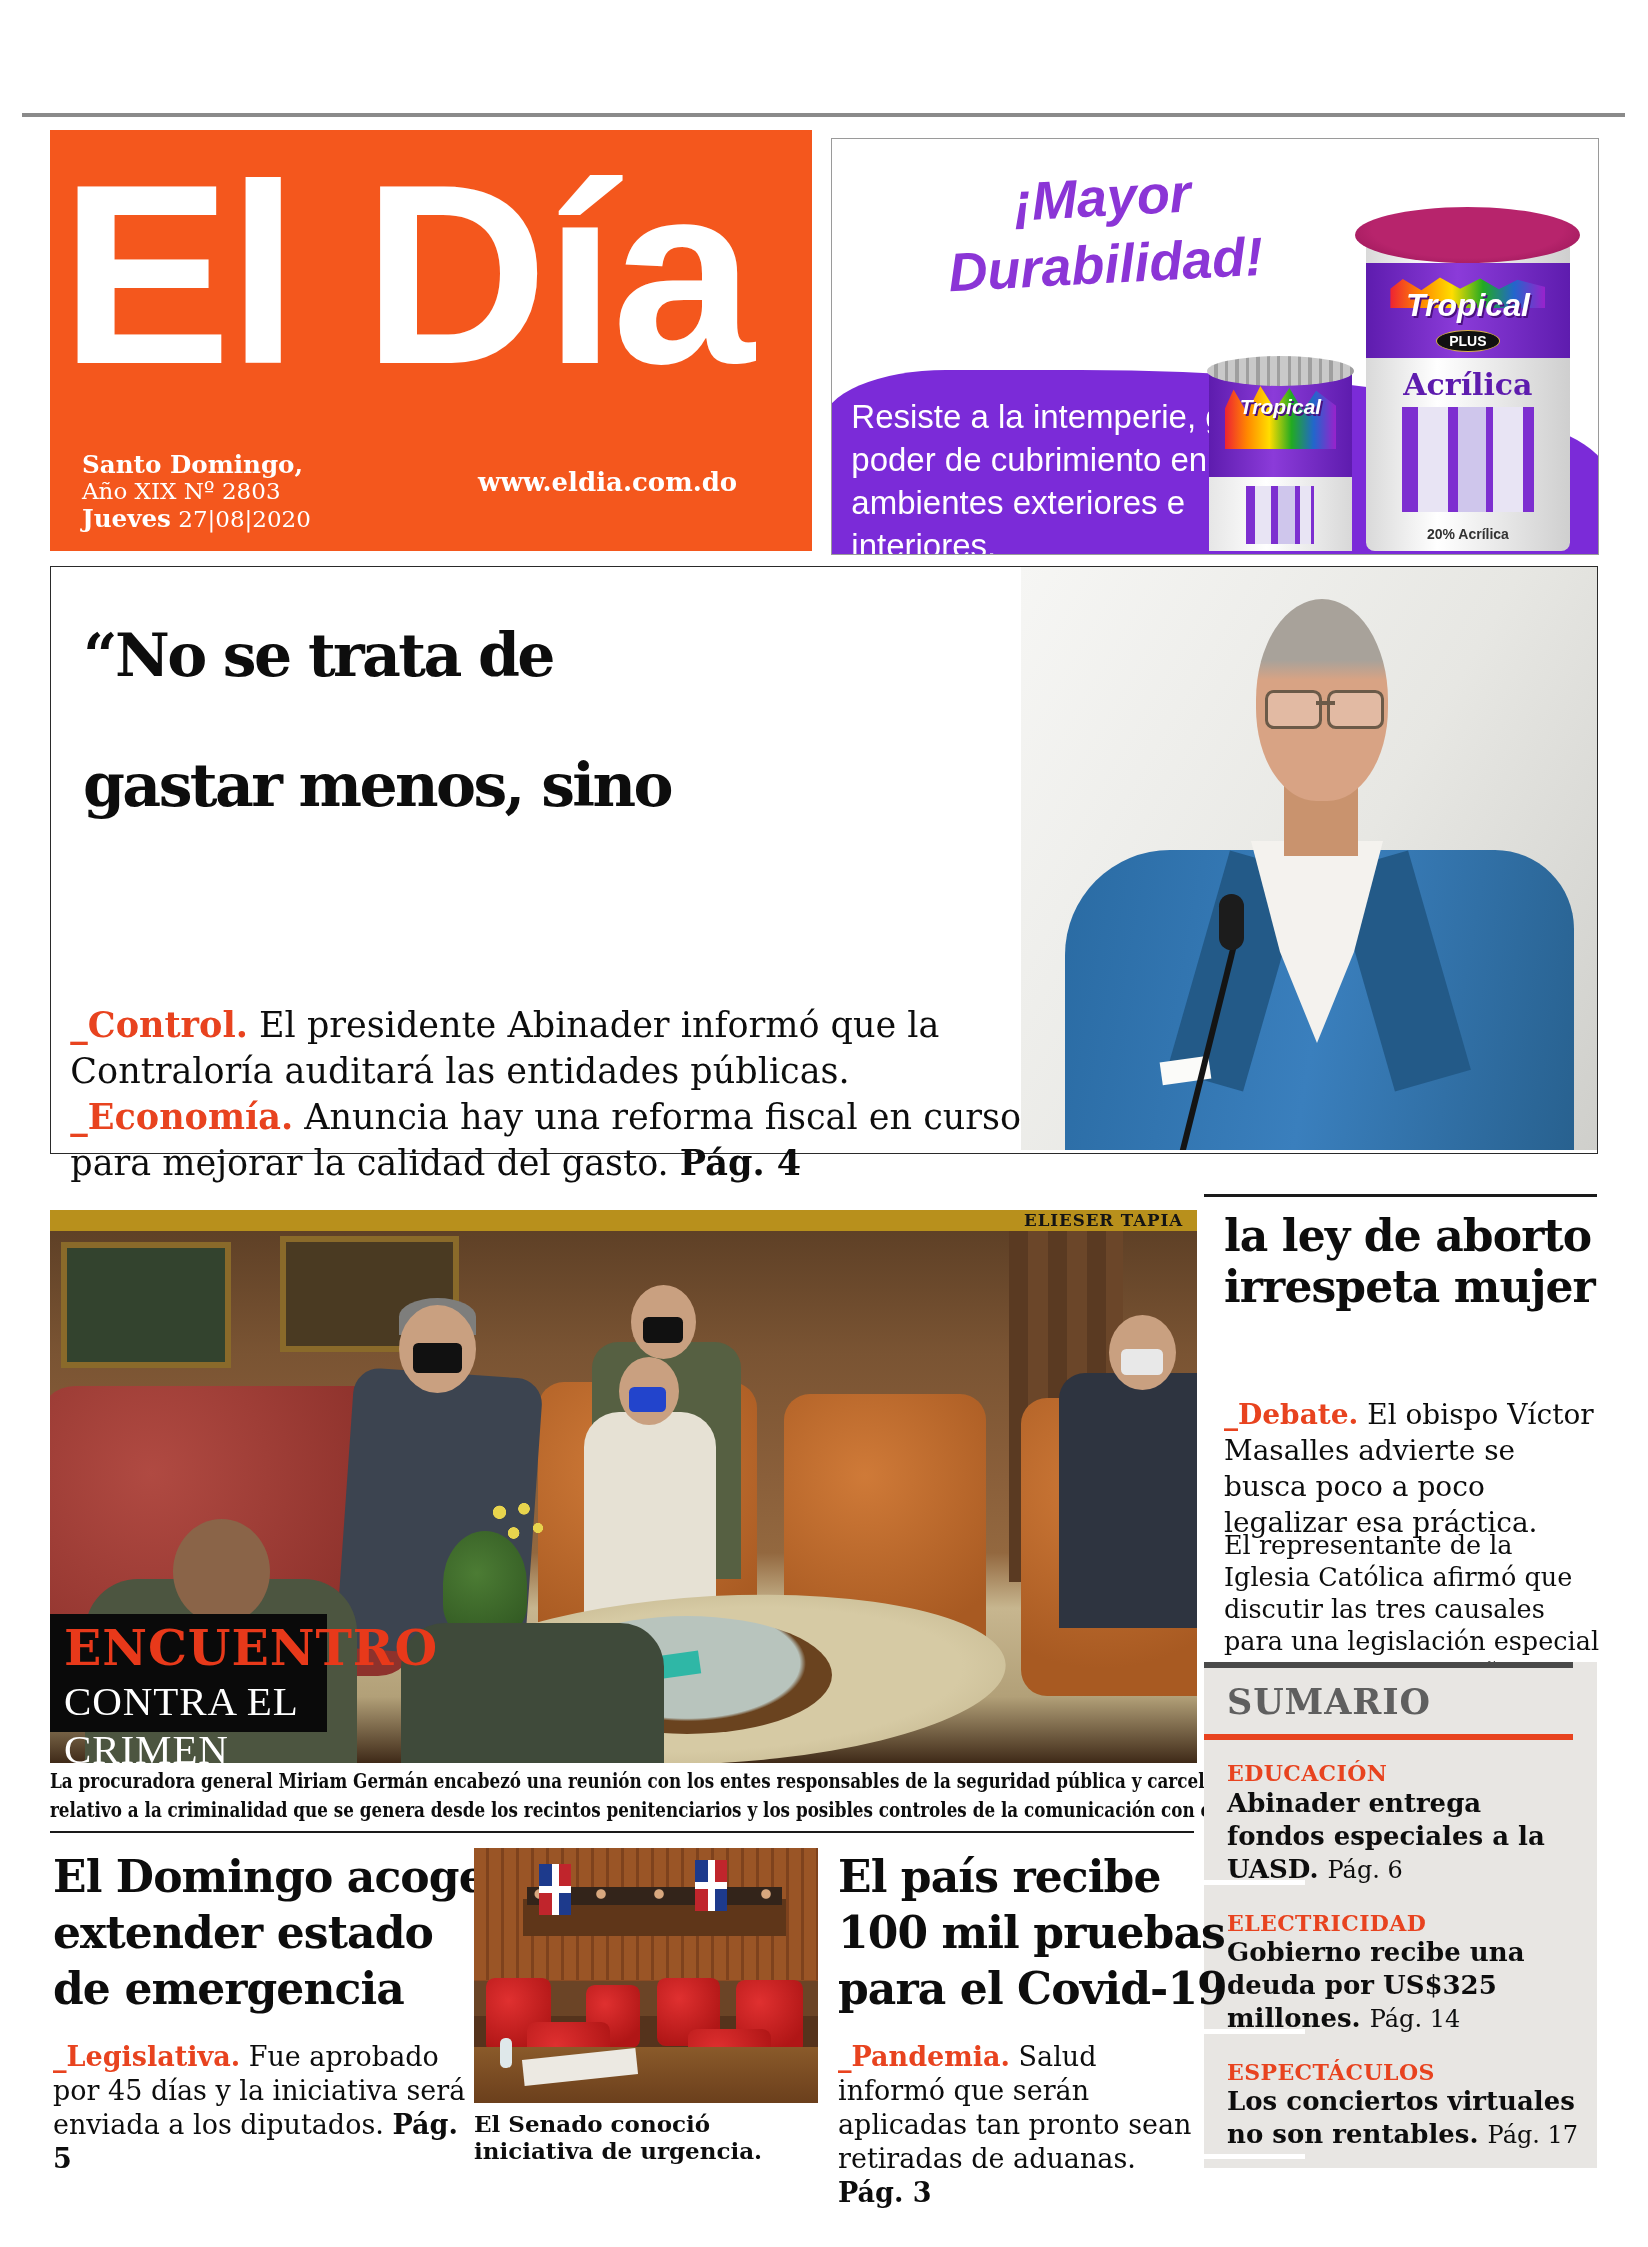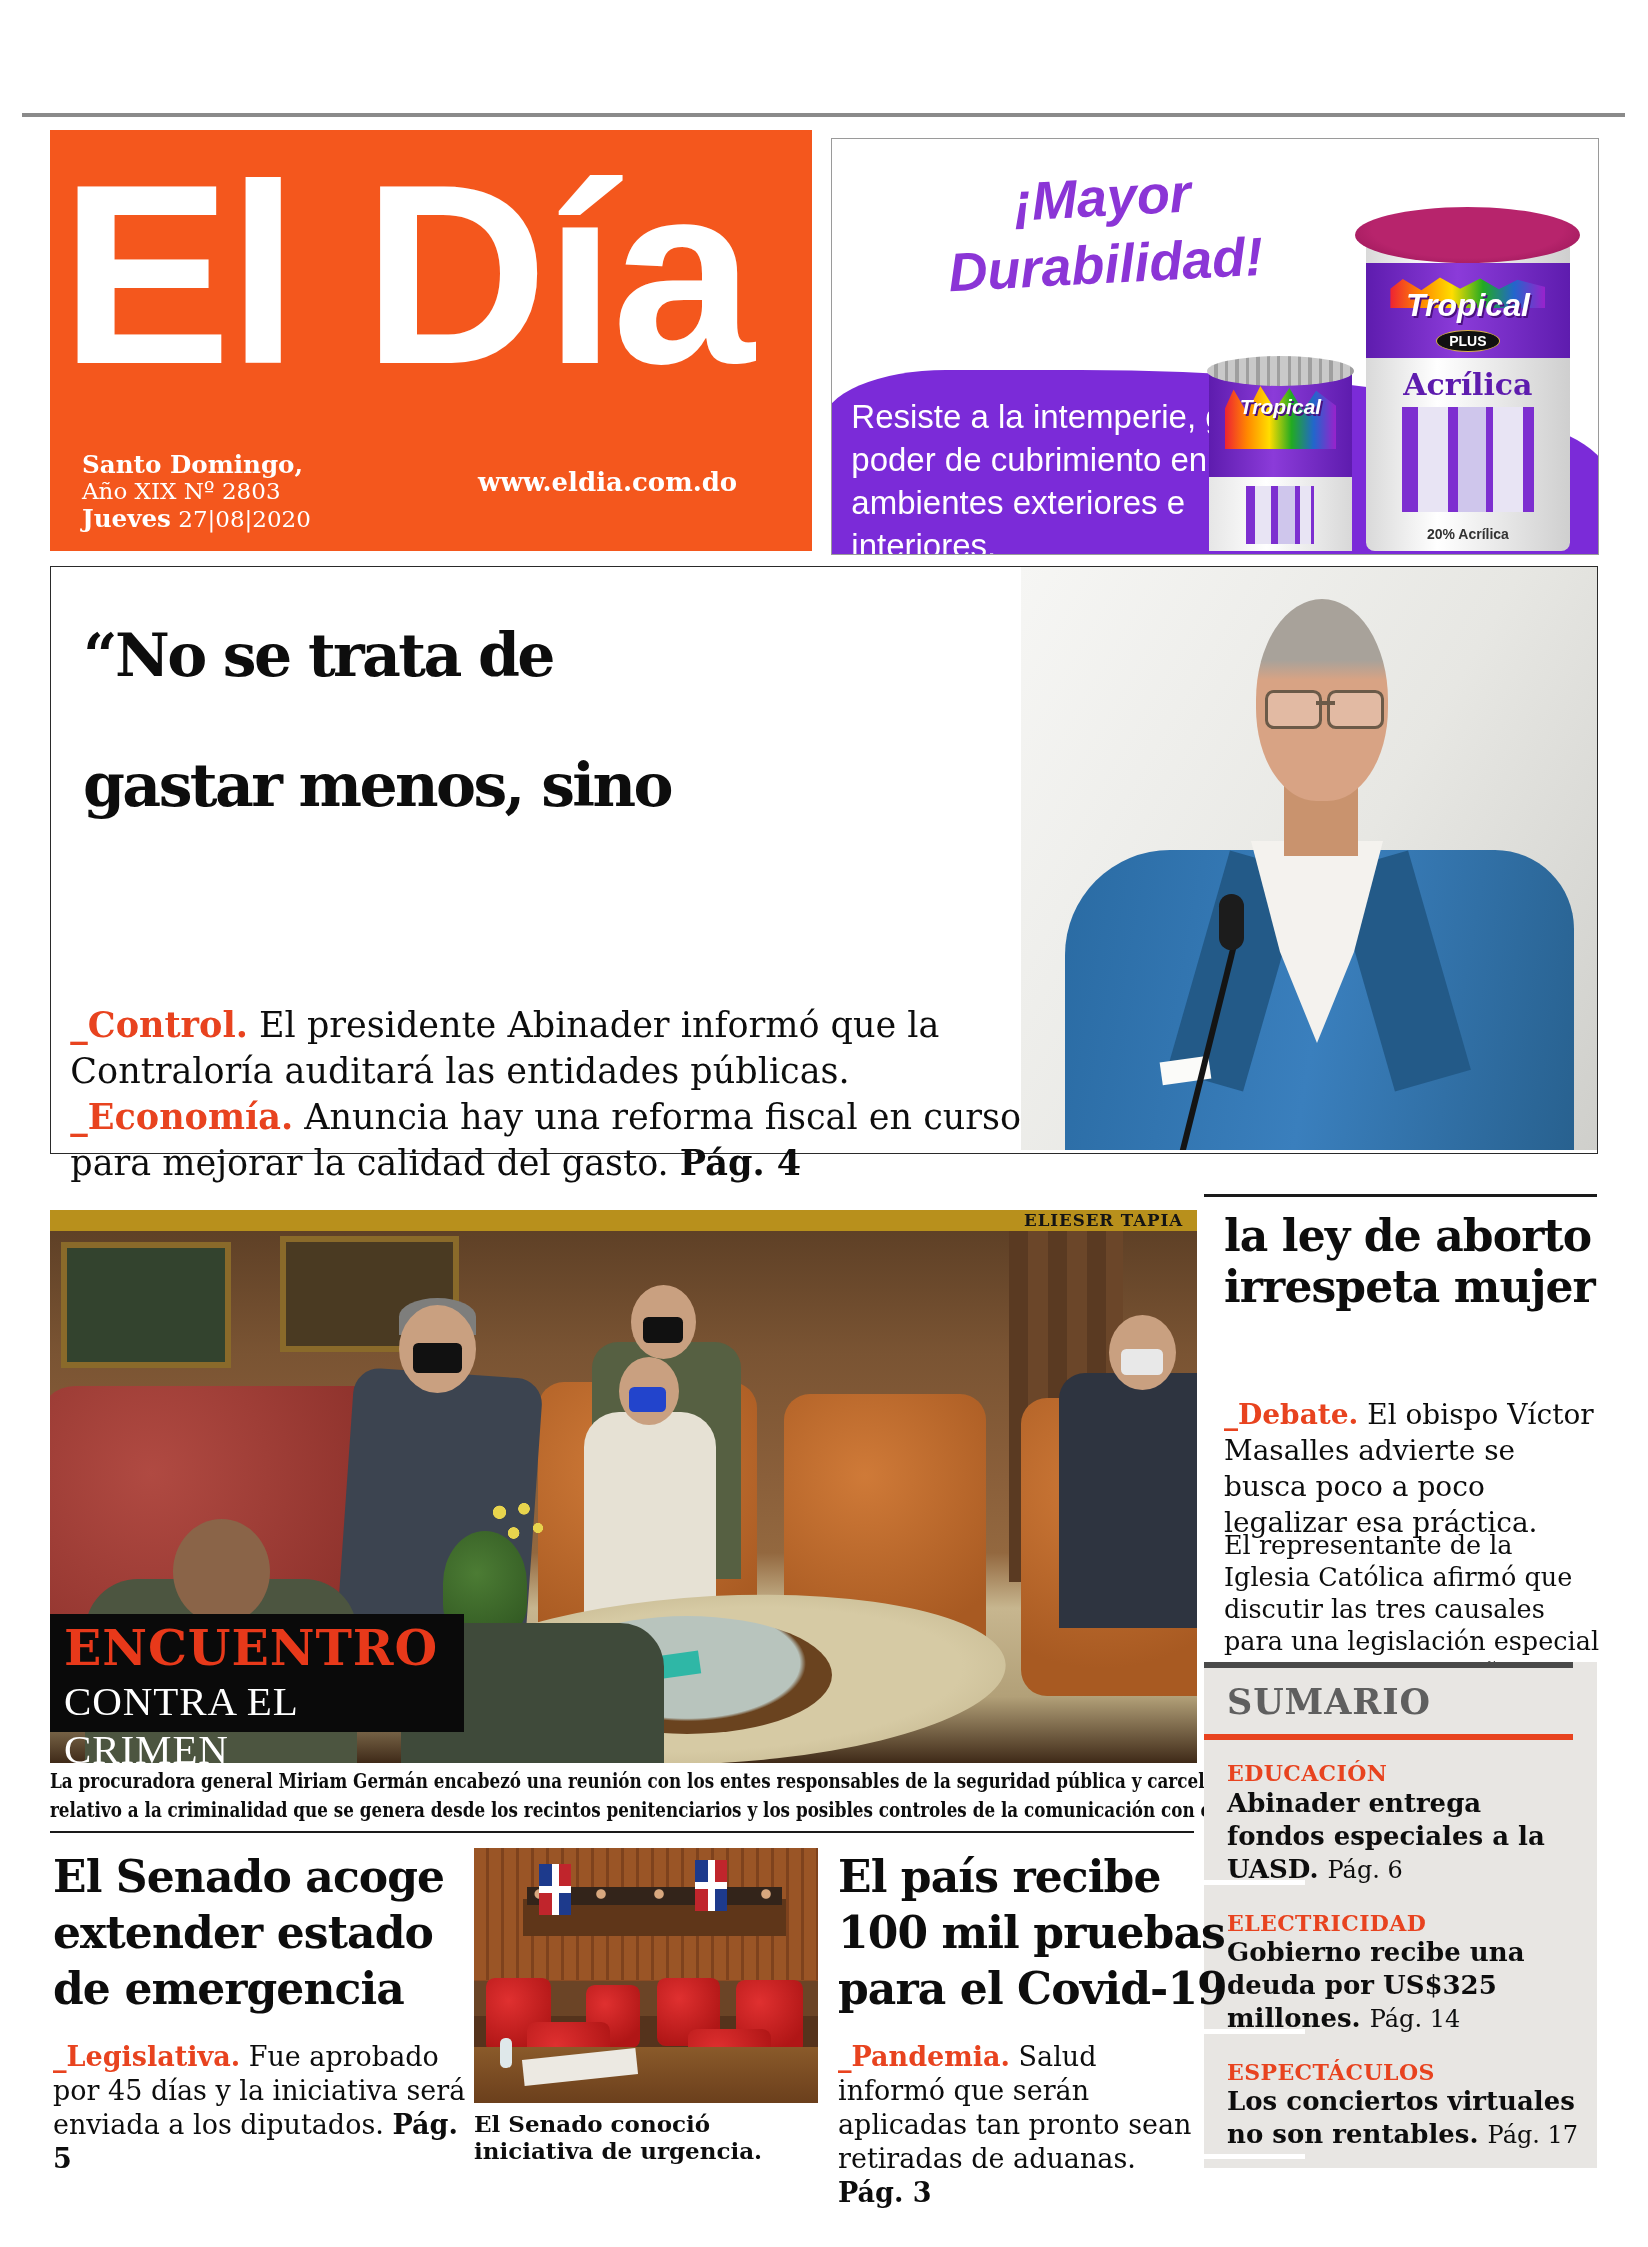--- a/index.html
+++ b/index.html
@@ -139,21 +139,21 @@
   #mt-table{left:492px;top:406px;width:290px;height:118px;border-radius:50%;
      background:radial-gradient(ellipse at 50% 40%,#b8c4bd 55%,#6a431f 58%);}
   #mt-folder{left:569px;top:446px;width:81px;height:23px;background:#2fb7a6;transform:rotate(-8deg);}
   #mt-plant{left:393px;top:321px;width:84px;height:105px;border-radius:50% 50% 30% 30%;
      background:radial-gradient(circle at 40% 40%,#4c7c34,#2e5420);}
   #mt-flowers{left:439px;top:290px;width:61px;height:53px;
      background:radial-gradient(circle 7px at 10.5px 12.3px,#e8d44d 90%,transparent),
                 radial-gradient(circle 6.1px at 35px 8.8px,#e8d44d 90%,transparent),
                 radial-gradient(circle 6.1px at 24.6px 33px,#e8d44d 90%,transparent),
                 radial-gradient(circle 5.3px at 49px 28px,#e8d44d 90%,transparent);}
-  #encuentro-box{left:0px;top:404px;width:414px;height:118px;background:#0a0a0a;}
+  #encuentro-box{left:0px;top:404px;width:277px;height:118px;background:#0a0a0a;}
   #encuentro-l1{position:absolute;left:14px;top:5.3px;color:var(--encuentro_red,#e8391a);
      font-weight:bold;font-size:49px;letter-spacing:0.9px;}
   #encuentro-l2{position:absolute;left:14px;top:63px;color:#fff;
      font-family:"Liberation Serif",serif;font-size:41px;letter-spacing:0.9px;}
   #meeting-caption{left:50px;top:1766px;width:1413px;transform:scaleX(0.80);transform-origin:0 0;
      font-weight:bold;font-size:21px;line-height:29px;}
   #meeting-caption .line{white-space:nowrap;}
   #meeting-caption .pg{font-weight:normal;font-size:17.6px;letter-spacing:0.9px;}
 
   
@@ -361,21 +361,21 @@
   <div id="sum-sep2" class="sum-sep"></div>
 
   <div id="sum-cat3" class="sum-cat">ESPECTÁCULOS</div>
   <div id="sum-text3" class="sum-text"><span>Los conciertos virtuales no son rentables. </span><span class="pg">Pág. 17</span></div>
   <div id="sum-sep3" class="sum-sep"></div>
 </div>
 
 <div class="abs" id="bottom-rule"></div>
 
 <div class="abs bot-headline" id="senado-headline">
-  <div>El Senado acoge</div>
+  <div>El Domingo acoge</div>
   <div>extender estado</div>
   <div>de emergencia</div>
 </div>
 <div class="abs" id="senado-deck">
   <span class="kicker">_Legislativa.</span><span> Fue aprobado por 45 días y la iniciativa será enviada a los diputados. </span><span class="pageref">Pág. 5</span>
 </div>
 
 <div class="abs" id="senate">
   <div id="sen-wall"></div>
   <div id="sen-dais"></div>

